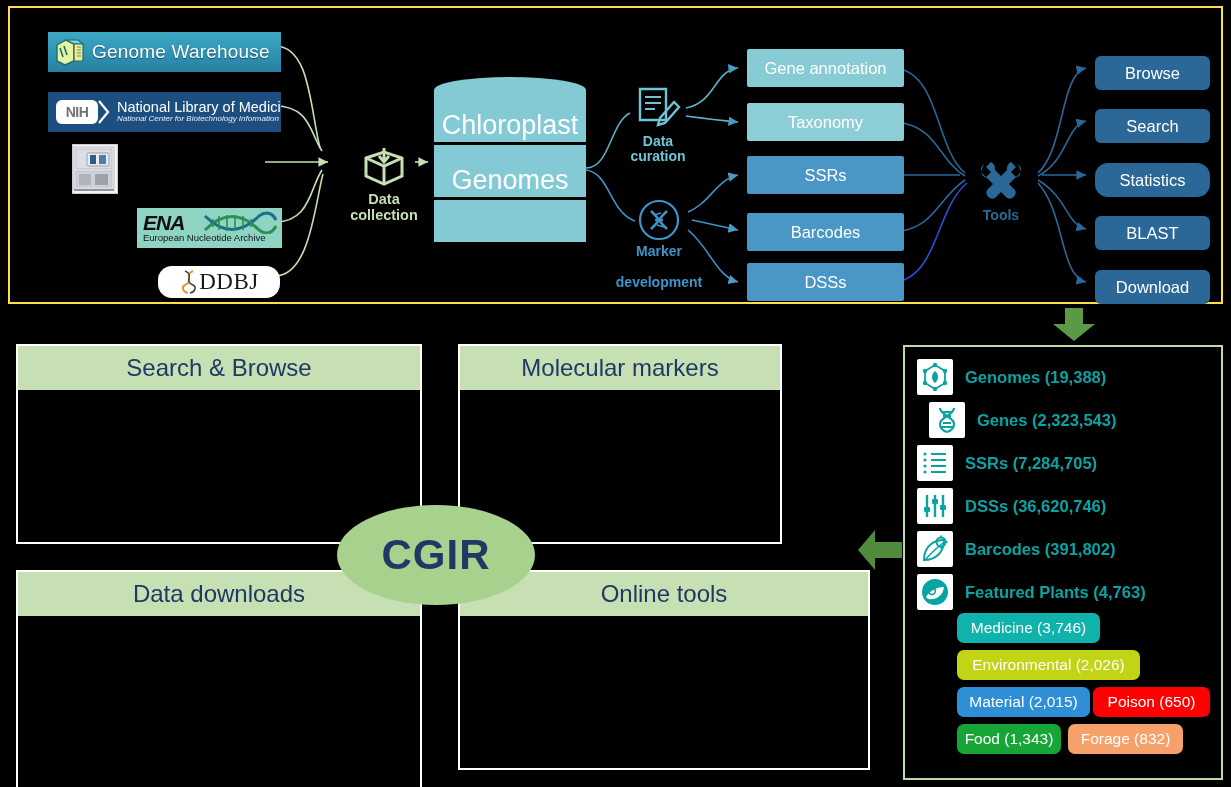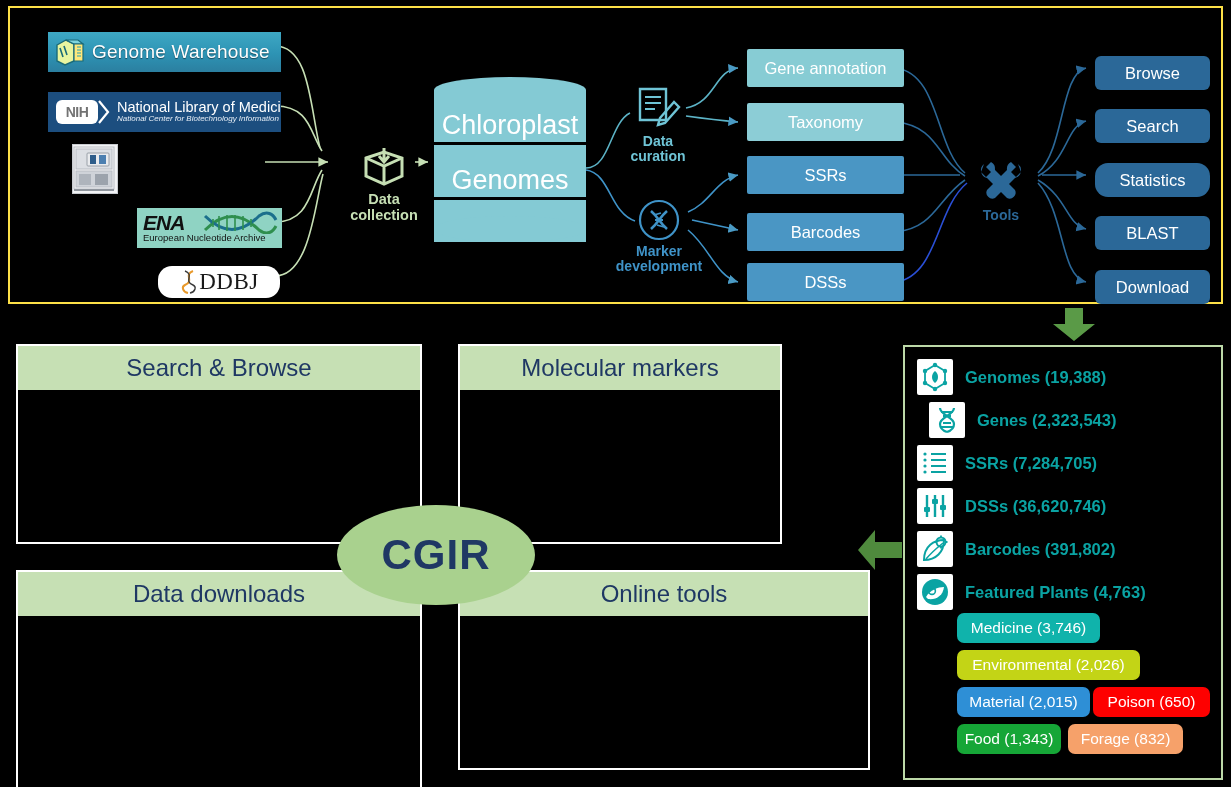--- a/index.html
+++ b/index.html
@@ -248,21 +248,21 @@
   <div class="abs" id="node-marker">
     <svg width="44" height="44" viewBox="0 0 44 44" style="display:block;margin:0 auto">
       <circle cx="22" cy="22" r="19" fill="none" stroke="#3f93c8" stroke-width="2.2"></circle>
       <path d="M14,31 C22,24 22,20 30,13" stroke="#3f93c8" stroke-width="2.6" fill="none"></path>
       <path d="M14,13 C22,20 22,24 30,31" stroke="#3f93c8" stroke-width="2.6" fill="none"></path>
       <g stroke="#3f93c8" stroke-width="1.8">
           <path d="M17,17 l7,-2 M18,22 l8,0 M20,27 l7,2"></path>
         </g>
     </svg>
     <div class="nodetitle">Marker</div>
-    <div class="nodetitle" style="margin-top:0">development</div>
+    <div class="nodetitle" style="margin-top:16px">development</div>
   </div>
 
   <div class="mbox" style="top:41px;background:#87ccd4;">
       <span>Gene annotation</span>
     </div>
   <div class="mbox" style="top:95px;background:#8ccdd6;">
       <span>Taxonomy</span>
     </div>
   <div class="mbox" style="top:148px;background:#4a96c4;">
       <span>SSRs</span>

